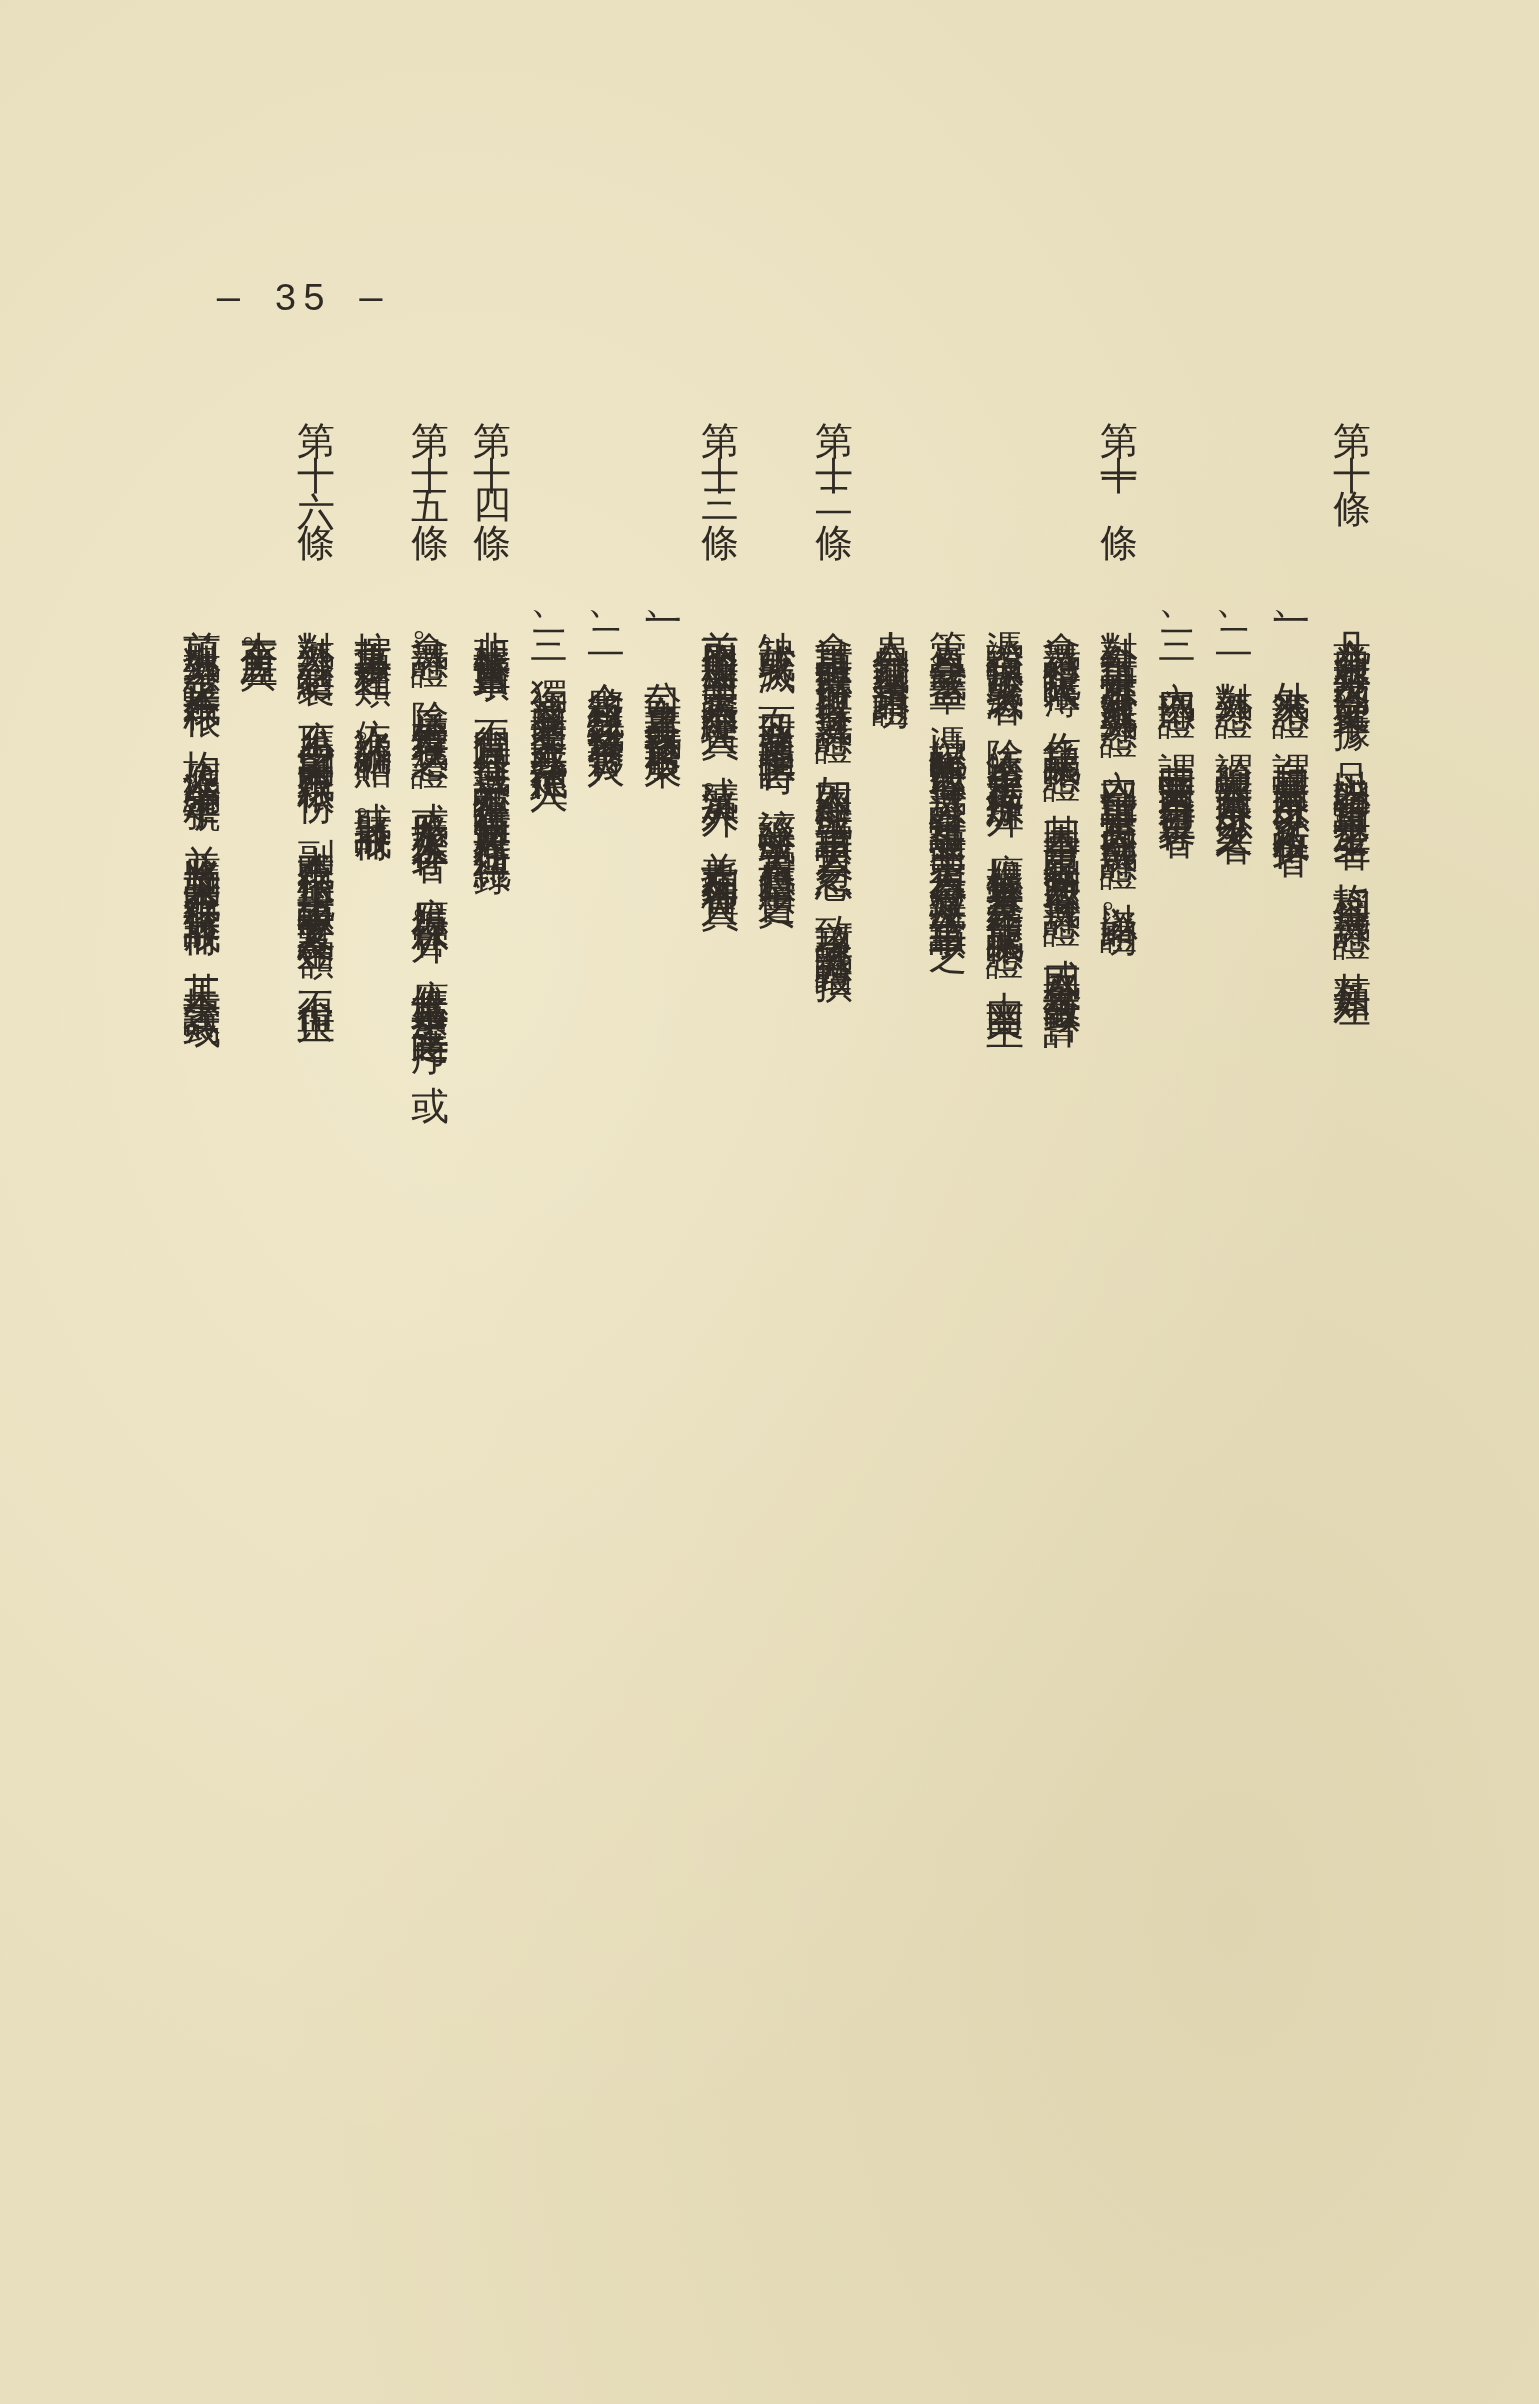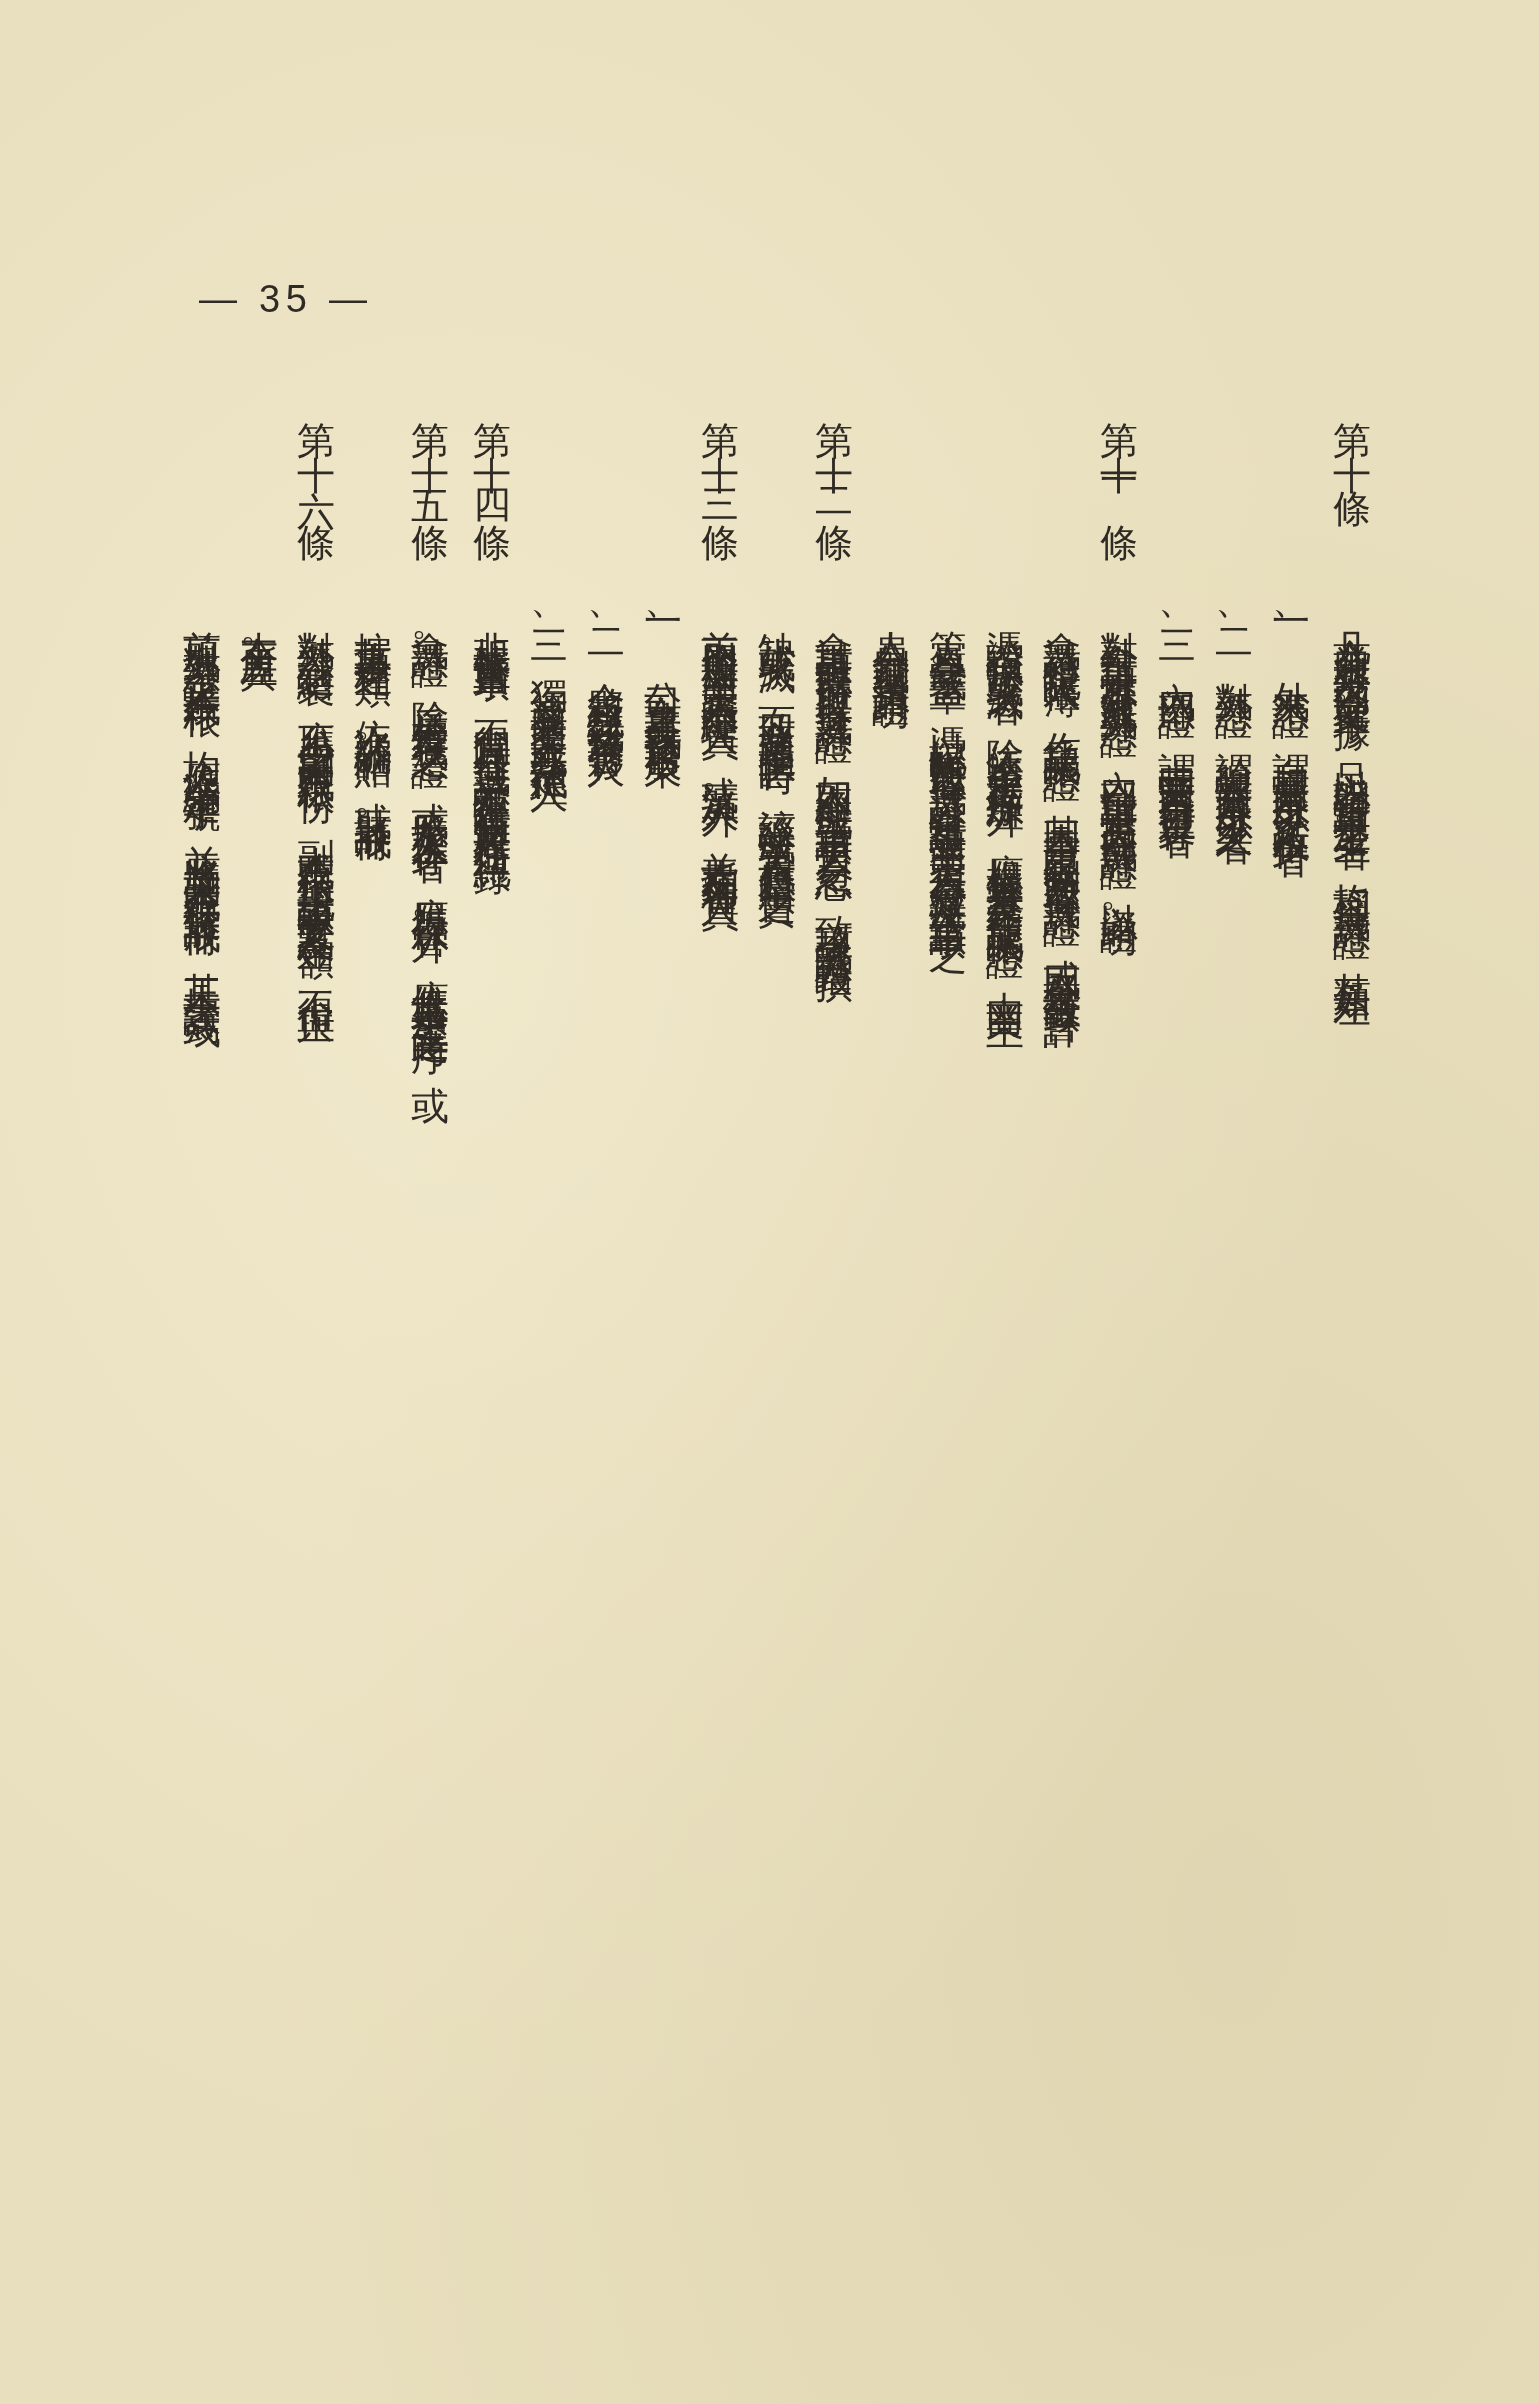--- a/index.html
+++ b/index.html
@@ -20,24 +20,24 @@
       position: absolute;
       writing-mode: vertical-rl;
       text-orientation: upright;
       font-size: 38px;
       line-height: 1;
       letter-spacing: 6.3px;
       white-space: nowrap;
     }
     .heading { letter-spacing: 34px; }
     .page-number {
-      position: absolute; left: 199px; top: 278px;
+      position: absolute; left: 217px; top: 278px;
       font-size: 38px; letter-spacing: 5.7px;
       writing-mode: horizontal-tb;
-      font-family: Liberation Sans, sans-serif;
+      font-family: Liberation Mono, monospace;
     }
   </style>
 </head>
 <body>
 
 <div class="page">
 
   <div class="col heading" style="left:1333px; top:392px;">第十條</div>
   <div class="col" style="left:1333px; top:601px;">凡商業上對外及內部之文件單據。足以證明會計事項之發生者。均稱爲會計憑證。其類如左：</div>
   <div class="col" style="left:1272px; top:601px;">一、外來憑證　謂自其商業本身以外之人所收得者；</div>

